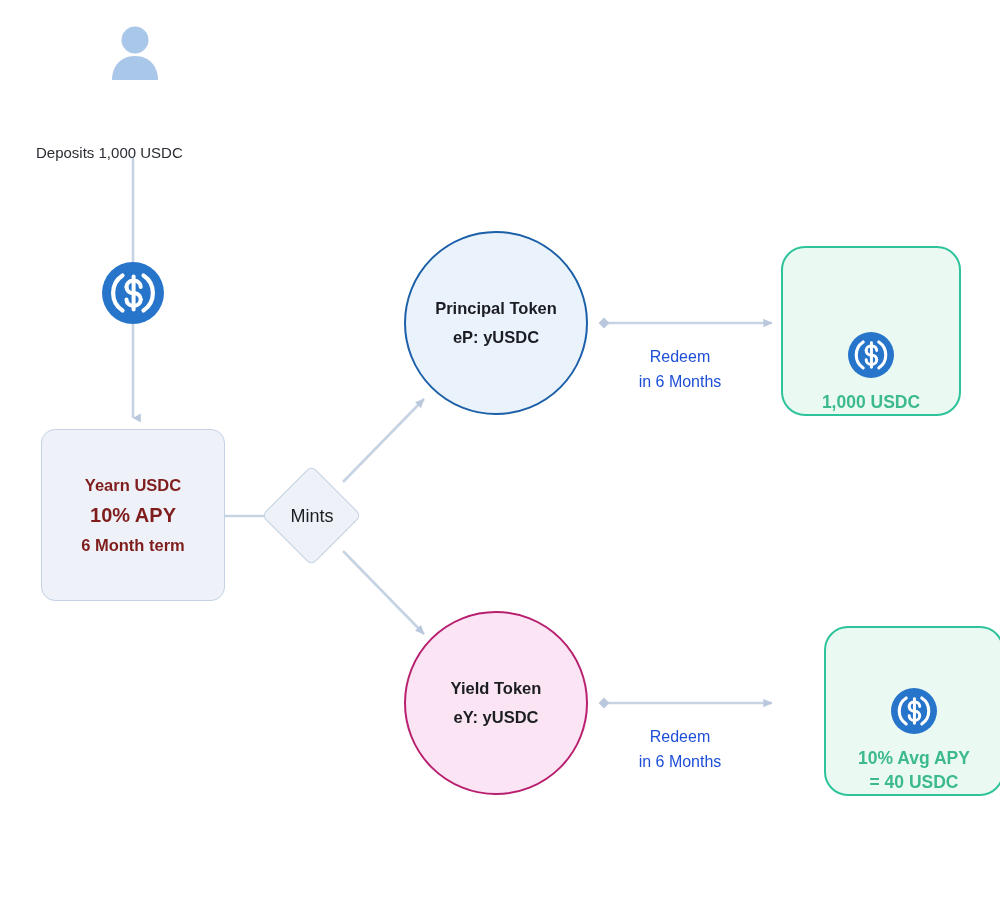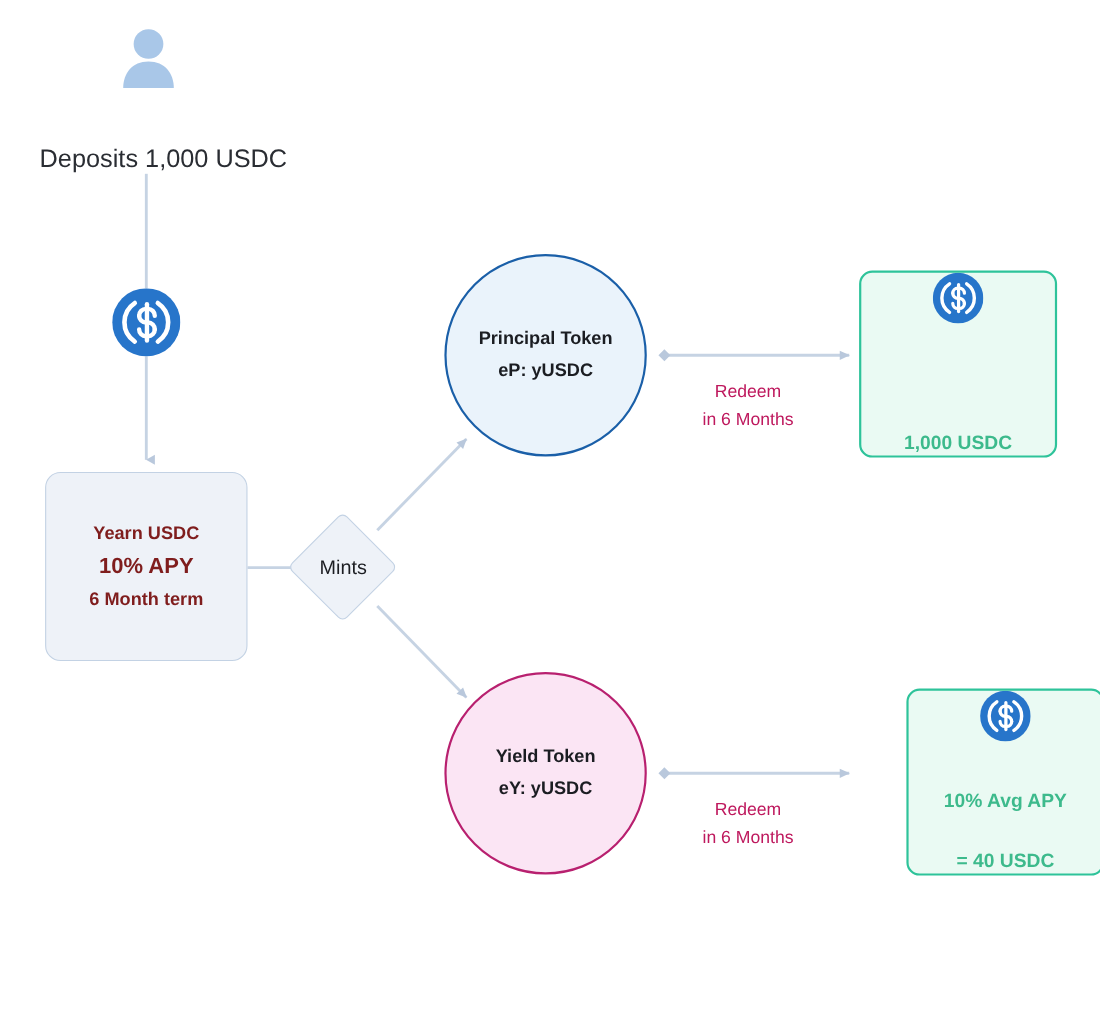--- a/index.html
+++ b/index.html
@@ -35,22 +35,22 @@
   }
   #depositor-title {
     left: 18px; top: 88px;
     font-size: 27px;
     font-weight: bold;
     color: #1b1d22;
     letter-spacing: -0.2px;
     white-space: nowrap;
   }
   #depositor-sub {
-    left: 36px; top: 131px;
-    font-size: 23px;
+    left: 36px; top: 144px;
+    font-size: 15px;
     font-weight: 400;
     color: #2a2d33;
     white-space: nowrap;
   }
 
   
   #usdc-main {
     left: 102px; top: 262px;
     width: 62px; height: 62px;
   }
@@ -134,44 +134,44 @@
     width: 184px; height: 184px;
     background: #fbe5f4;
     border: 2px solid #b8206f;
   }
 
   
   .result-box {
     width: 180px; height: 170px;
     background: #eafaf3;
     border: 2px solid #2ec39a;
-    border-radius: 12px;
+    border-radius: 24px;
     box-sizing: border-box;
     display: flex;
     flex-direction: column;
     align-items: center;
-    justify-content: space-between;
+    justify-content: flex-end;
   }
   .result-box .coin { margin-bottom: 12px; }
   .result-box .rl {
     font-size: 17.5px;
     font-weight: bold;
     color: #3dba8c;
     white-space: nowrap;
     line-height: 1.38;
   }
   #result-principal { left: 781px; top: 246px; }
   #result-yield     { left: 824px; top: 626px; }
 
   
   .redeem-label {
     text-align: center;
     font-size: 16px;
     font-weight: 400;
-    color: #be185d;
+    color: #1d4ed8;
     line-height: 1.55;
     white-space: nowrap;
   }
   #redeem-principal { left: 608px; top: 345px; width: 144px; }
   #redeem-yield     { left: 608px; top: 725px; width: 144px; }
 </style>
 </head>
 <body>
 
 <div id="stage">

